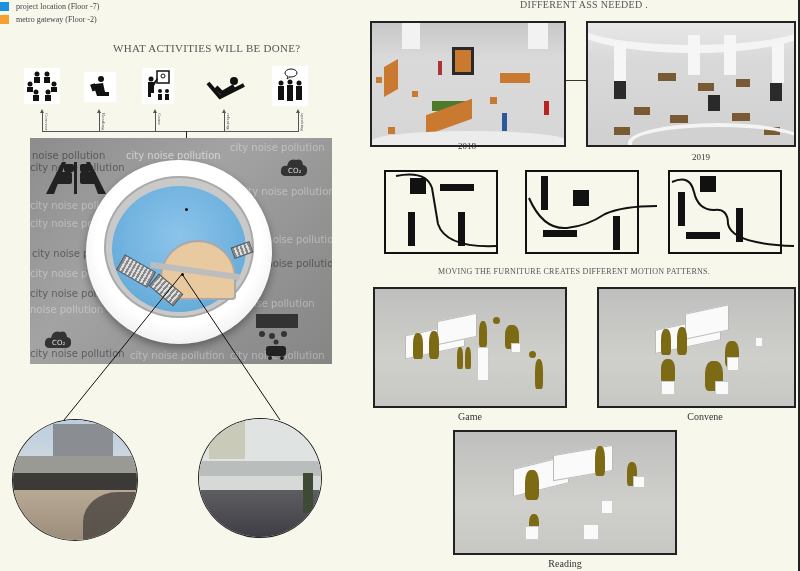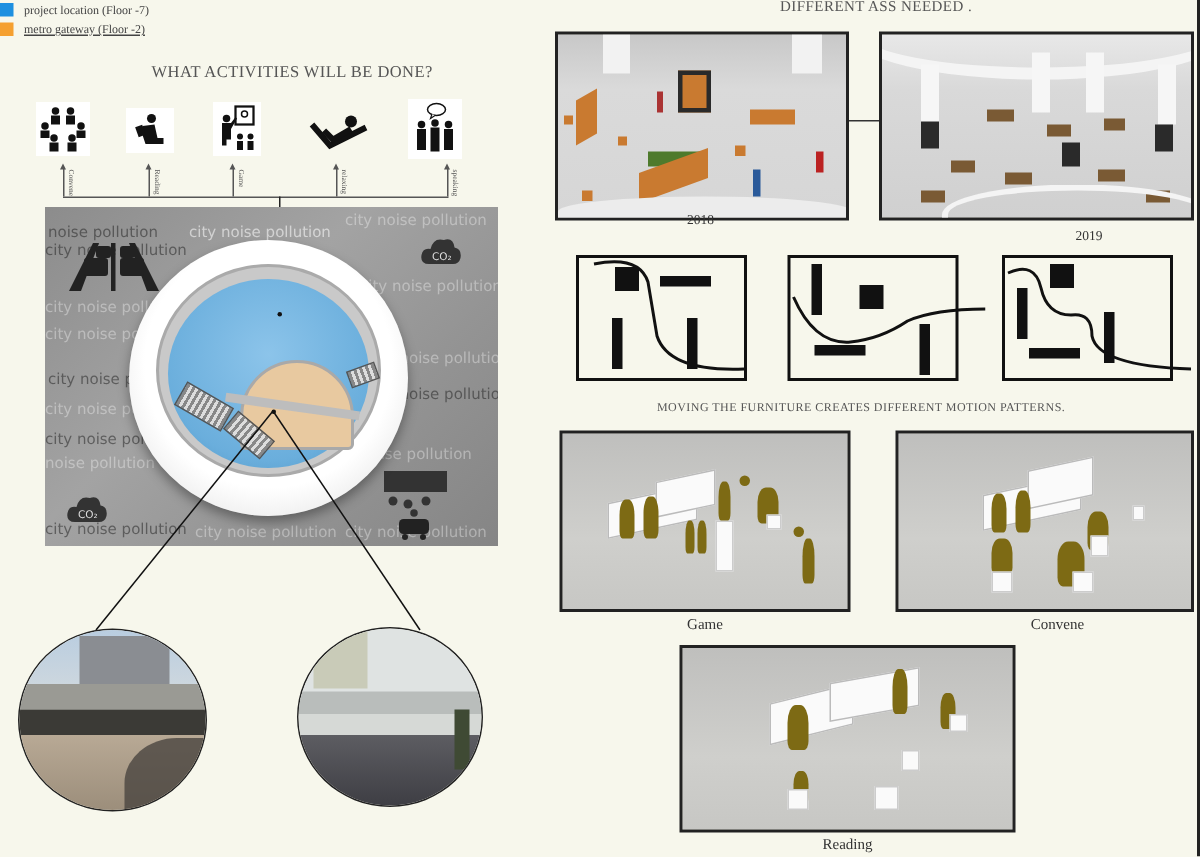--- a/index.html
+++ b/index.html
@@ -35,26 +35,26 @@
   .cube { position: absolute; background: #fafafa; border: 1px solid #ccc; }
   .bench { position: absolute; background: #fafafa; border: 1px solid #bbb; }
 </style>
 </head>
 <body>
 
 <div class="legend-row" style="top:2px;">
   <div class="legend-swatch" style="background:#1e90e0;"></div>
   <span>project location (Floor -7)</span>
 </div>
-<div class="legend-row" style="top:15px;text-decoration:underline;">
+<div class="legend-row" style="top:15px;">
   <div class="legend-swatch" style="background:#f5a030;"></div>
   <span>metro gateway (Floor -2)</span>
 </div>
 
-<div class="abs title-caps" style="left:101px; top:42px;">WHAT ACTIVITIES WILL BE DONE?</div>
+<div class="abs title-caps" style="left:113px; top:42px;">WHAT ACTIVITIES WILL BE DONE?</div>
 
 <div class="icon-tile" style="left:24px; top:68px;">
   <svg width="32" height="32" viewBox="0 0 32 32">
     <circle cx="11" cy="4" r="2.5" fill="#111"></circle>
       <rect x="8" y="7" width="6" height="6" fill="#111"></rect>
     <circle cx="21" cy="4" r="2.5" fill="#111"></circle>
       <rect x="18" y="7" width="6" height="6" fill="#111"></rect>
     <circle cx="4" cy="14" r="2.5" fill="#111"></circle>
       <rect x="1" y="17" width="6" height="5" fill="#111"></rect>
     <circle cx="28" cy="14" r="2.5" fill="#111"></circle>
@@ -246,21 +246,21 @@
   <div style="position:absolute; left:70px; top:50px; width:18px; height:8px; background:#7a5a34;"></div>
   <div style="position:absolute; left:110px; top:60px; width:16px; height:8px; background:#7a5a34;"></div>
   <div style="position:absolute; left:148px; top:56px; width:14px; height:8px; background:#7a5a34;"></div>
   <div style="position:absolute; left:46px; top:84px; width:16px; height:8px; background:#7a5a34;"></div>
   <div style="position:absolute; left:82px; top:92px; width:18px; height:8px; background:#7a5a34;"></div>
   <div style="position:absolute; left:144px; top:90px; width:18px; height:8px; background:#7a5a34;"></div>
   <div style="position:absolute; left:26px; top:104px; width:16px; height:8px; background:#7a5a34;"></div>
   <div style="position:absolute; left:176px; top:104px; width:16px; height:8px; background:#7a5a34;"></div>
   <div style="position:absolute; left:40px; top:100px; width:180px; height:40px; border-radius:50% 50% 0 0; border:4px solid #f4f4f4; border-bottom:none;"></div>
 </div>
-<div class="caption" style="left:711px; top:152px; width:30px;">2019</div>
+<div class="caption" style="left:686px; top:152px; width:30px;">2019</div>
 
 <div class="diagram-box" style="left:384px; top:170px; width:114px; height:84px;">
   <div class="blk" style="left:24px; top:6px; width:16px; height:16px;"></div>
   <div class="blk" style="left:54px; top:12px; width:34px; height:7px;"></div>
   <div class="blk" style="left:22px; top:40px; width:7px; height:34px;"></div>
   <div class="blk" style="left:72px; top:40px; width:7px; height:34px;"></div>
   <svg style="position:absolute; left:0; top:0;" width="110" height="80">
     <path d="M10 4 Q40 -2 46 16 Q50 40 52 52 Q60 76 110 74" fill="none" stroke="#111" stroke-width="2"></path>
   </svg>
 </div>

